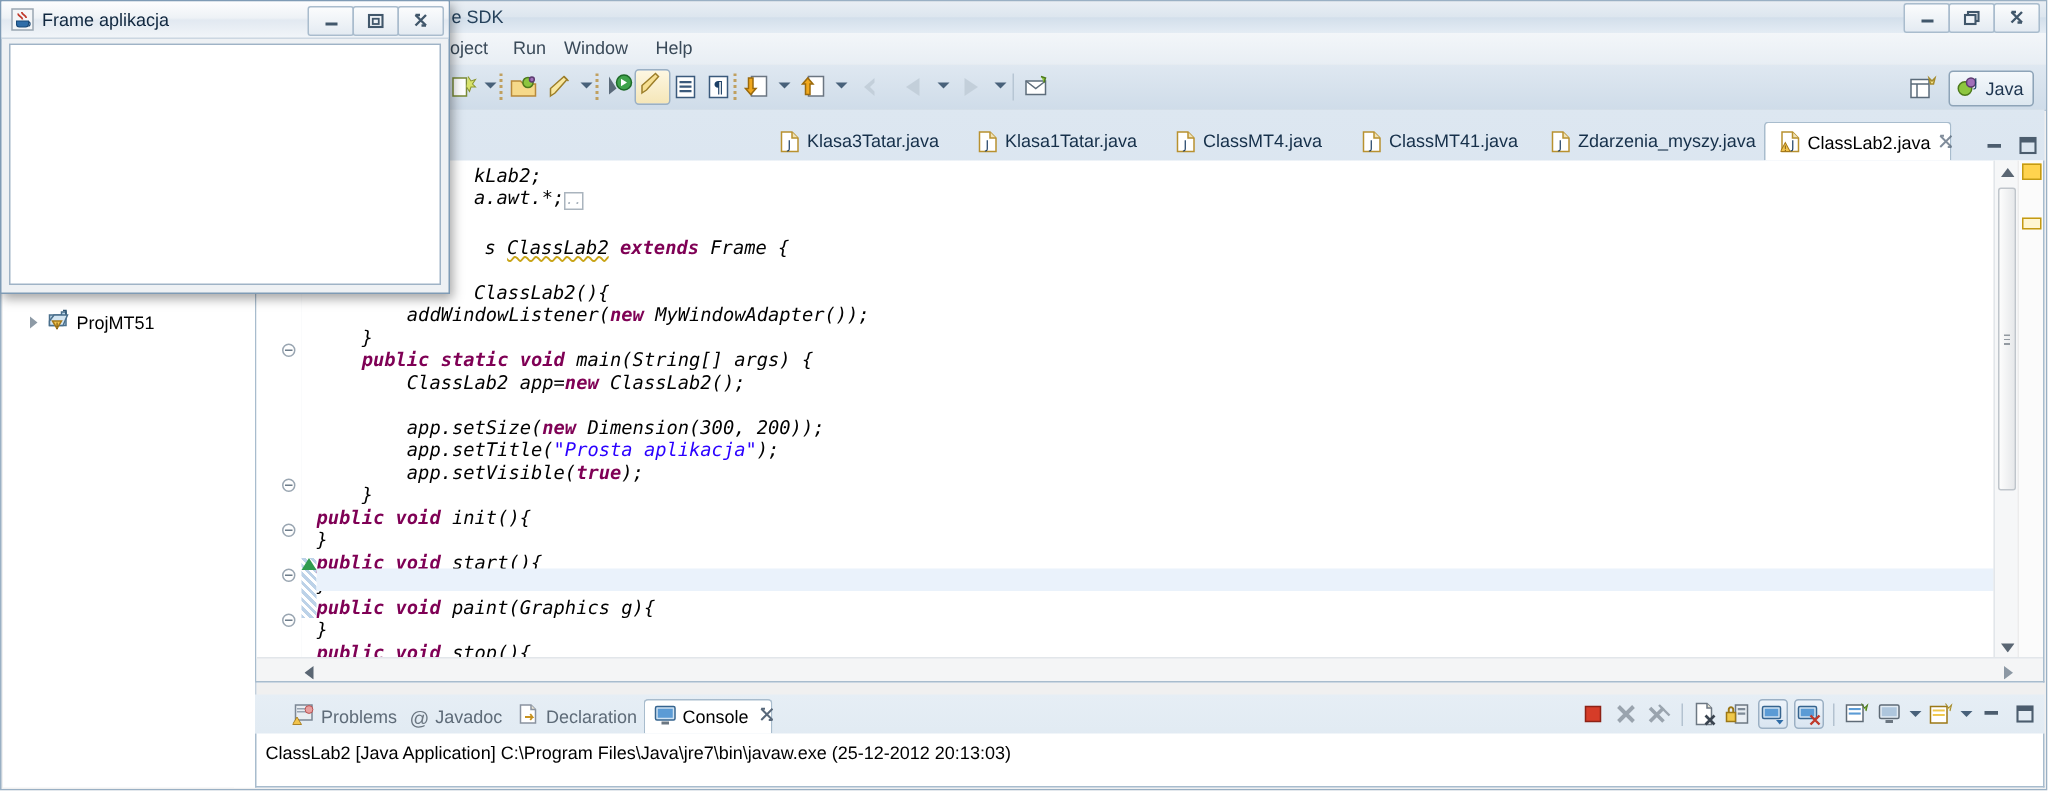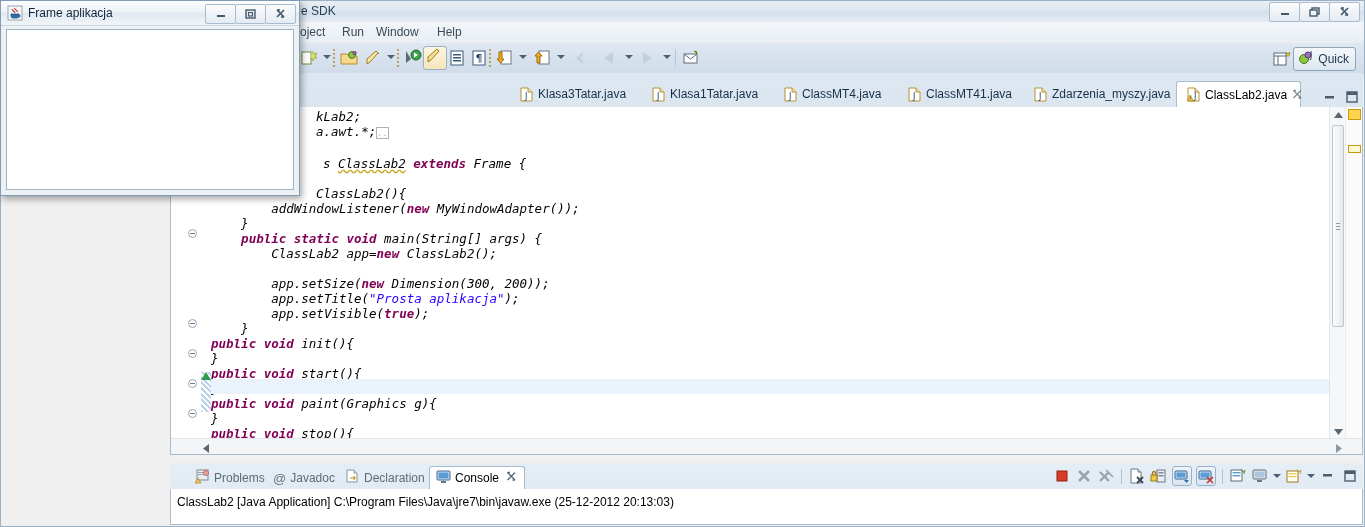--- a/index.html
+++ b/index.html
@@ -396,24 +396,42 @@
       </div>
       <div id="perspective-sep"></div>
       <div id="perspective-java">
         <span>
           <svg width="18" height="18" viewBox="0 0 18 18">
             <circle cx="7" cy="10" r="4.5" fill="#8dc63f" stroke="#4d7a1c"></circle>
             <circle cx="11" cy="6" r="3" fill="#a16fb9" stroke="#5d3b70"></circle>
             <text x="13" y="9" font-size="8" fill="#1a3c63" font-family="DejaVu Sans">J</text>
           </svg>
         </span>
-        <span>Quick</span>
+        <span>Java</span>
       </div>
     </div>
 
+    <div id="package-explorer">
+      <div id="explorer-tree">
+        <div id="tree-item-proj">
+          <span class="tree-arrow"></span>
+          <span>
+            <svg width="16" height="16" viewBox="0 0 16 16">
+              <path d="M2 5 h8 l0 -2 h3 v9 h-11 z" fill="#bcd7ea" stroke="#4a6f8c"></path>
+              <path d="M11 2 l2 0 l0 3" fill="none" stroke="#2e5572"></path>
+              <path d="M2 9 l3 -4 h9 l-3 7 h-9 z" fill="#d4e6f2" stroke="#4a6f8c"></path>
+              <path d="M4 9 l3 5 l3 -5 z" fill="#f2c44d" stroke="#a5791a"></path>
+              <text x="7" y="14" font-size="6" text-anchor="middle" fill="#5a3c04" font-family="DejaVu Sans">!</text>
+            </svg>
+          </span>
+          <span>ProjMT51</span>
+        </div>
+      </div>
+      <div id="explorer-right-edge"></div>
+    </div>
 
     <div id="editor-area">
       <div id="editor-tabbar">
 
         <div class="etab" style="left:340px;width:132px">
           <span class="tabicon">
             <svg width="13" height="15" viewBox="0 0 13 15">
               <path d="M1 1 h7 l4 4 v9 h-11 z" fill="#fff" stroke="#b8912f"></path>
               <path d="M8 1 v4 h4" fill="#f0e2b6" stroke="#b8912f"></path>
               <text x="5" y="12" font-size="8" fill="#1a3c63" font-family="DejaVu Sans">J</text>
@@ -576,21 +594,21 @@
           <span>
             <svg width="15" height="15" viewBox="0 0 15 15">
               <path d="M2 1 h7 l3 3 v9 h-10 z" fill="#fff" stroke="#8a93a0"></path>
               <path d="M9 1 v3 h3" fill="#e8e4d4" stroke="#8a93a0"></path>
               <path d="M5 9 h5 l-1.5 -2 M10 9 l-1.5 2" fill="none" stroke="#c8921f" stroke-width="1.2"></path>
             </svg>
           </span>
           <span>Declaration</span>
         </div>
 
-        <div class="ctab active" style="left:259px;width:96px">
+        <div class="ctab active" style="left:259px;width:86px">
           <span>
             <svg width="15" height="14" viewBox="0 0 15 14">
               <rect x="1" y="1" width="13" height="9" rx="1" fill="#cfe2f2" stroke="#36648f"></rect>
               <rect x="2.5" y="2.5" width="10" height="6" fill="#5b9bd5"></rect>
               <rect x="5" y="11" width="5" height="2" fill="#6b7681"></rect>
             </svg>
           </span>
           <span>Console</span>
           <span style="margin-left:3px;">
             <svg width="11" height="11" viewBox="0 0 11 11">

